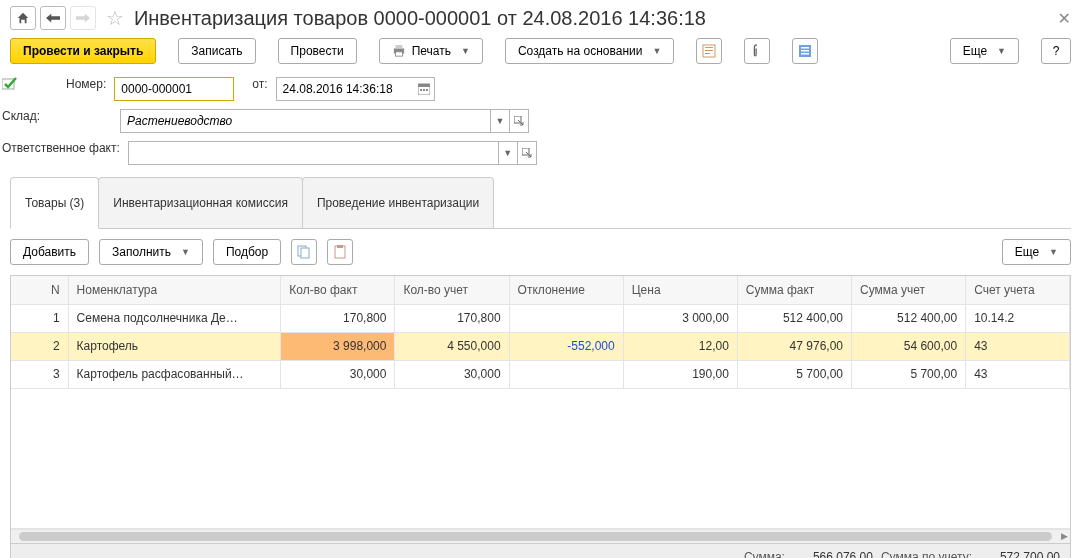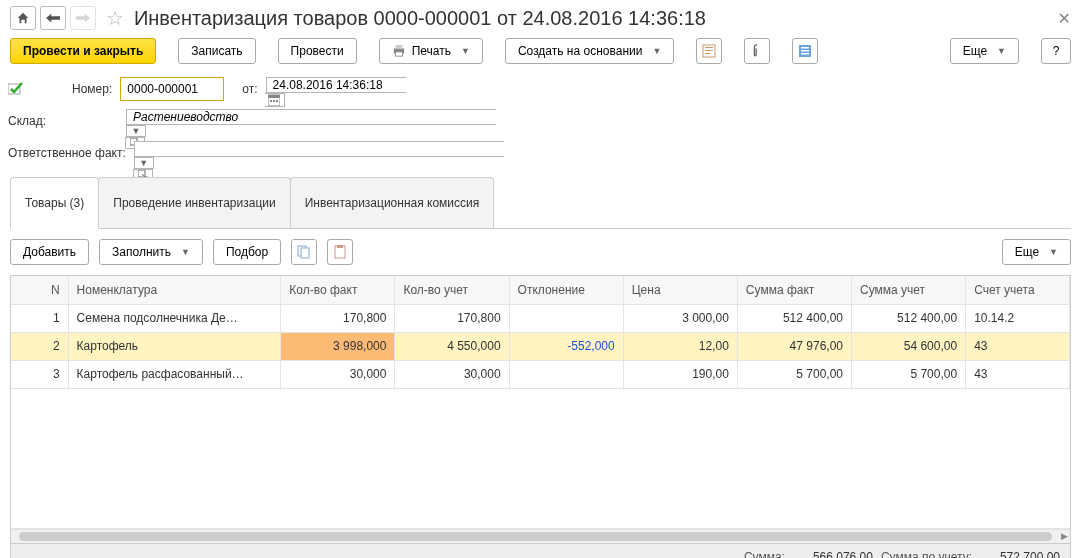--- a/index.html
+++ b/index.html
@@ -66,37 +66,35 @@
     display: inline-flex;
     align-items: center;
     justify-content: center;
     cursor: pointer;
     background: #fff;
   }
   .spacer { flex: 1; }
 
   .formrow {
     display: flex;
-    align-items: center;
-    padding: 4px 8px;
+    padding: 4px 2px;
     gap: 8px;
   }
   .formrow .lbl { width: auto; }
   .input {
     height: 24px;
     border: 1px solid #b5b5b5;
     padding: 0 6px;
     font-size: 12px;
     background: #fff;
   }
   .input-hl { border: 1px solid #d1a800; background: #fff; }
   .combo {
     display: flex;
     height: 24px;
-    flex-direction: column;
   }
   .combo .input { border-right: none; }
   .combo .cbtn {
     width: 20px;
     border: 1px solid #b5b5b5;
     border-left: 1px solid #b5b5b5;
     display: flex;
     align-items: center;
     justify-content: center;
     background: #fff;
@@ -280,21 +278,21 @@
 </div>
 
 <div class="formrow">
   <span style="margin-right:40px">
     <svg width="16" height="14" viewBox="0 0 16 14">
         <rect x="0" y="2" width="12" height="10" fill="#fff" stroke="#9a9"></rect>
         <path d="M3 7 L6 10 L14 1" fill="none" stroke="#3a3" stroke-width="2.5"></path>
       </svg>
   </span>
   <span class="lbl">Номер:</span>
-  <input class="input input-hl" style="width: 104px;" value="0000-000001">
+  <input class="input input-hl" style="width: 120px;" value="0000-000001">
   <span class="lbl" style="margin-left:10px">от:</span>
   <div class="combo">
     <input class="input" style="width: 140px;" value="24.08.2016 14:36:18">
     <div class="cbtn calbtn">
       <svg width="12" height="12" viewBox="0 0 12 12">
           <rect x="0" y="1" width="12" height="11" fill="#fff" stroke="#888"></rect>
           <rect x="0" y="1" width="12" height="3" fill="#888"></rect>
           <rect x="2" y="6" width="2" height="2" fill="#888"></rect>
           <rect x="5" y="6" width="2" height="2" fill="#888"></rect>
           <rect x="8" y="6" width="2" height="2" fill="#888"></rect>
@@ -326,22 +324,22 @@
       <svg width="10" height="10" viewBox="0 0 10 10">
           <rect x="0" y="0" width="7" height="7" fill="none" stroke="#666"></rect>
           <path d="M4 4 L9 9 M9 6 L9 9 L6 9" fill="none" stroke="#666"></path>
         </svg>
     </div>
   </div>
 </div>
 
 <div class="tabs">
   <div class="tab active">Товары (3)</div>
+  <div class="tab">Инвентаризационная комиссия</div>
   <div class="tab">Проведение инвентаризации</div>
-  <div class="tab">Инвентаризационная комиссия</div>
 </div>
 
 <div class="subtoolbar">
   <button class="btn">Добавить</button>
   <button class="btn">
     <span>Заполнить</span>
     <span class="chev">▼</span>
   </button>
   <button class="btn">Подбор</button>
   <div class="icon-box">

